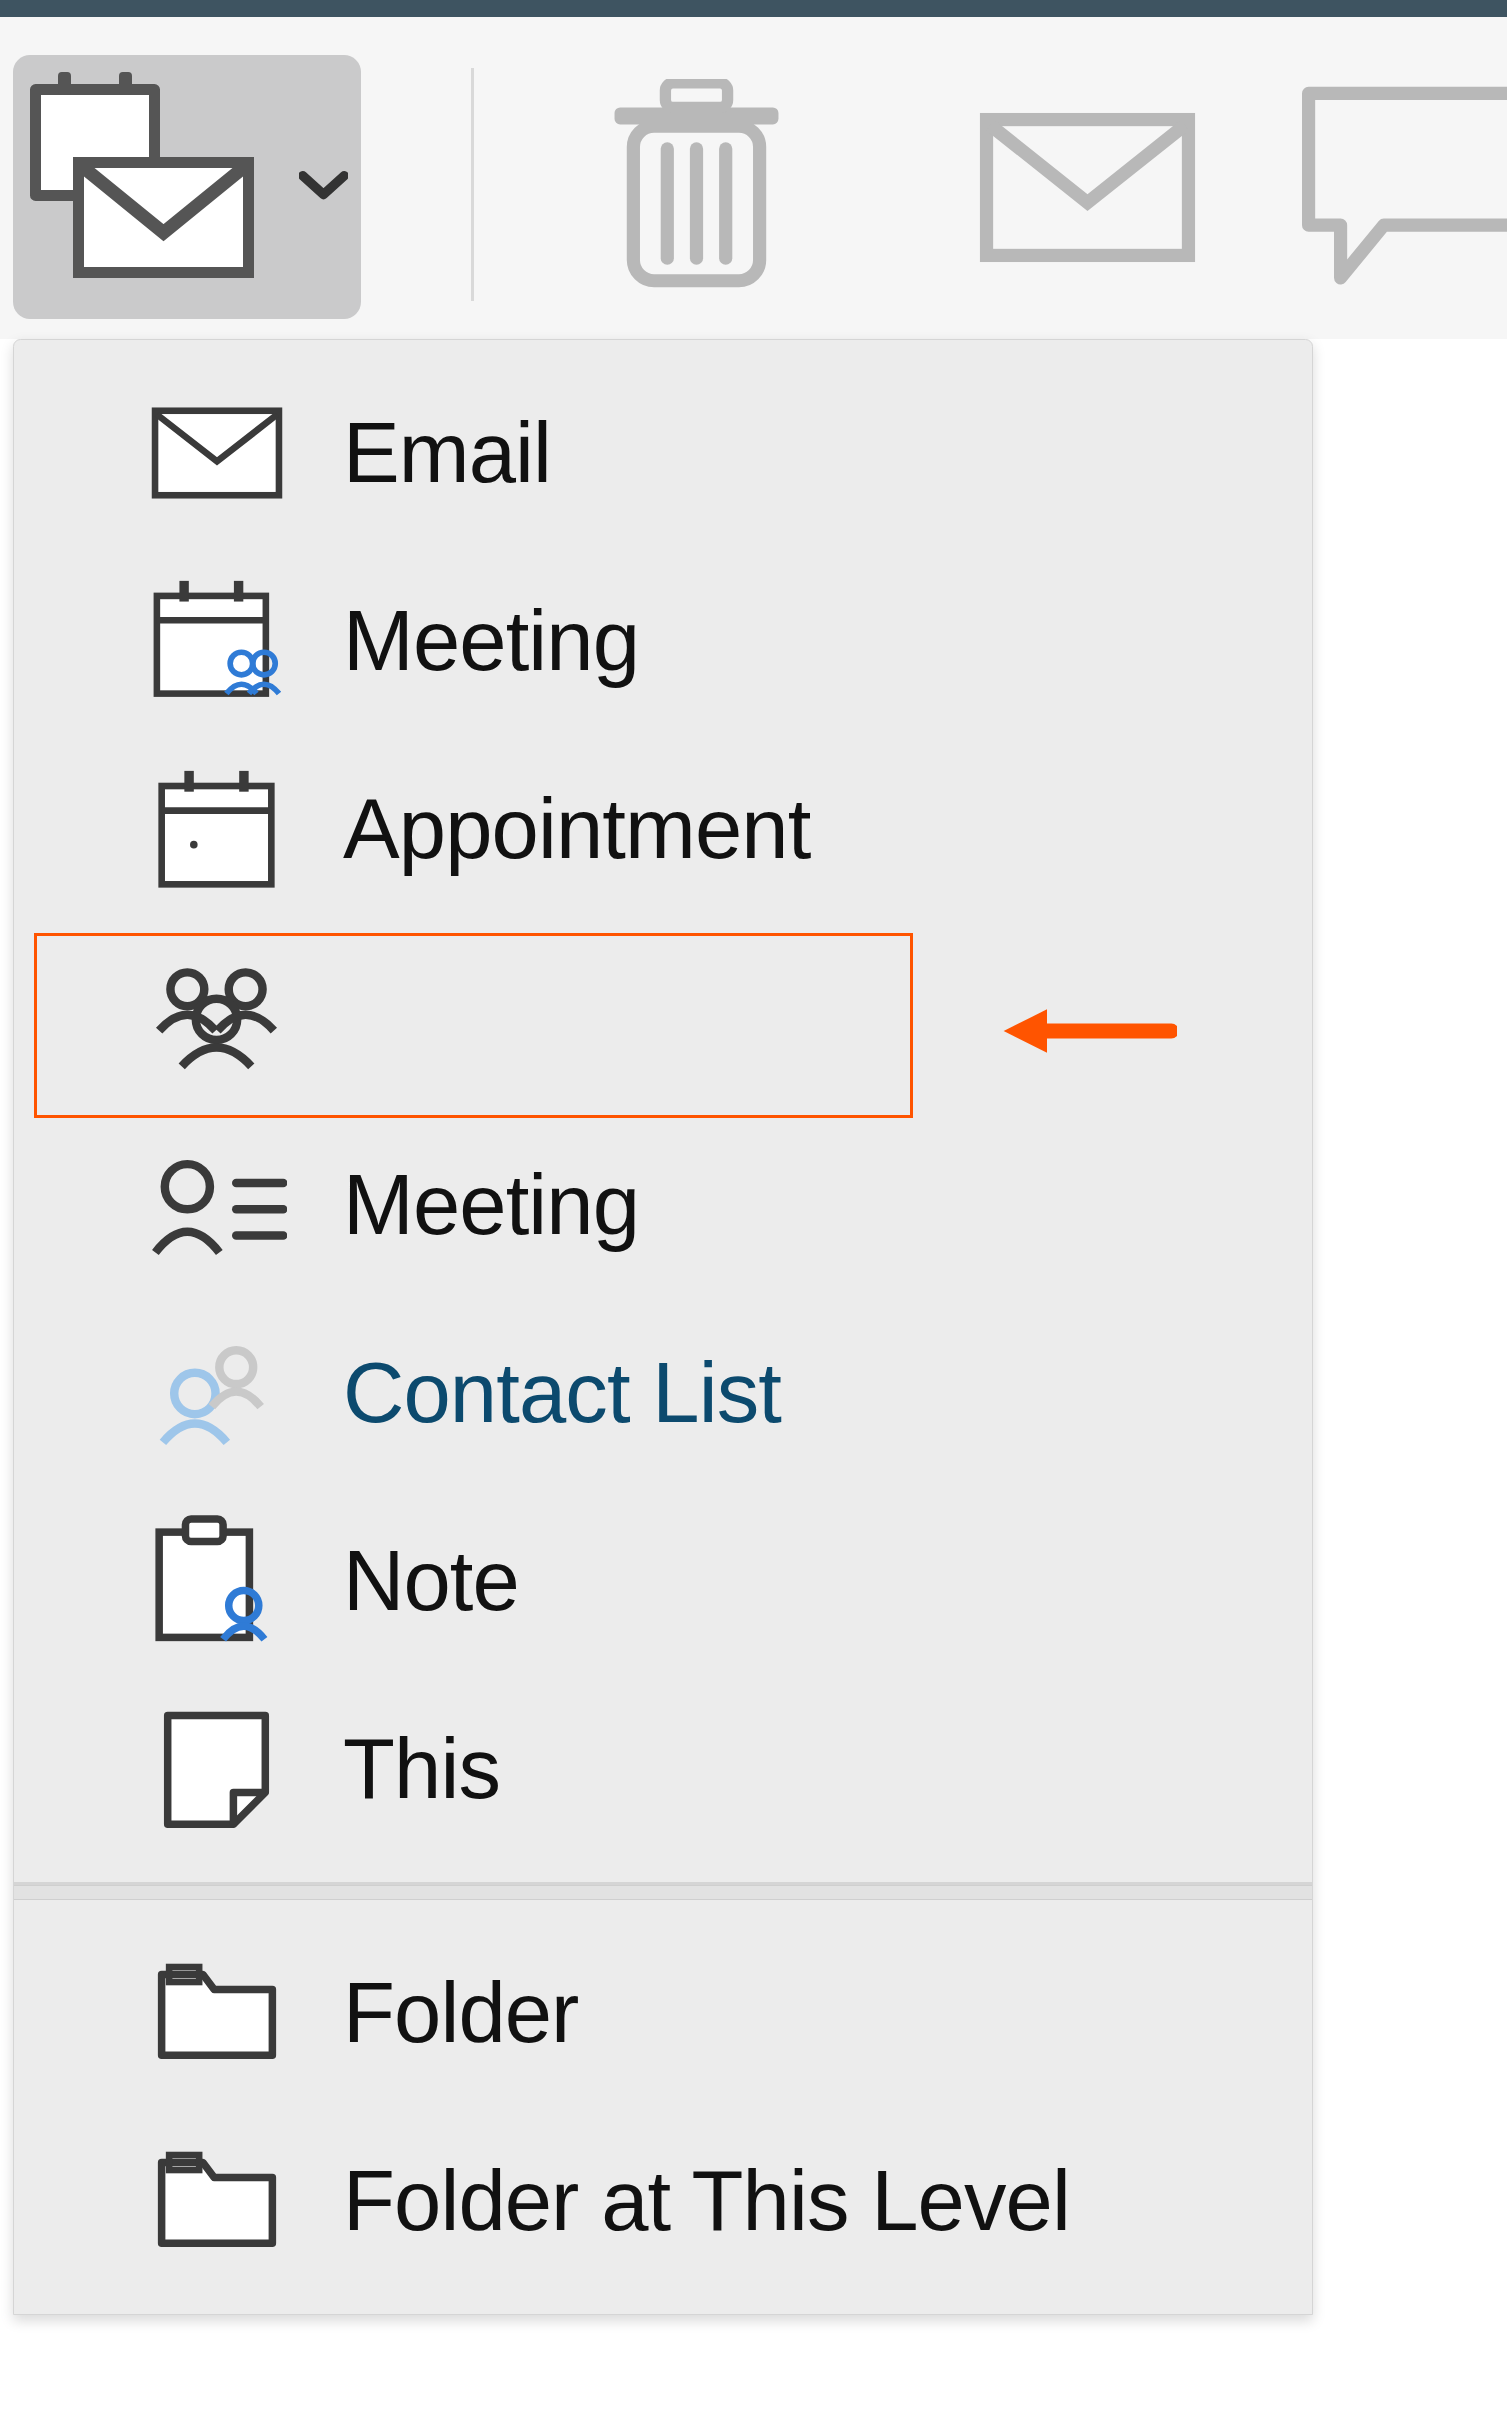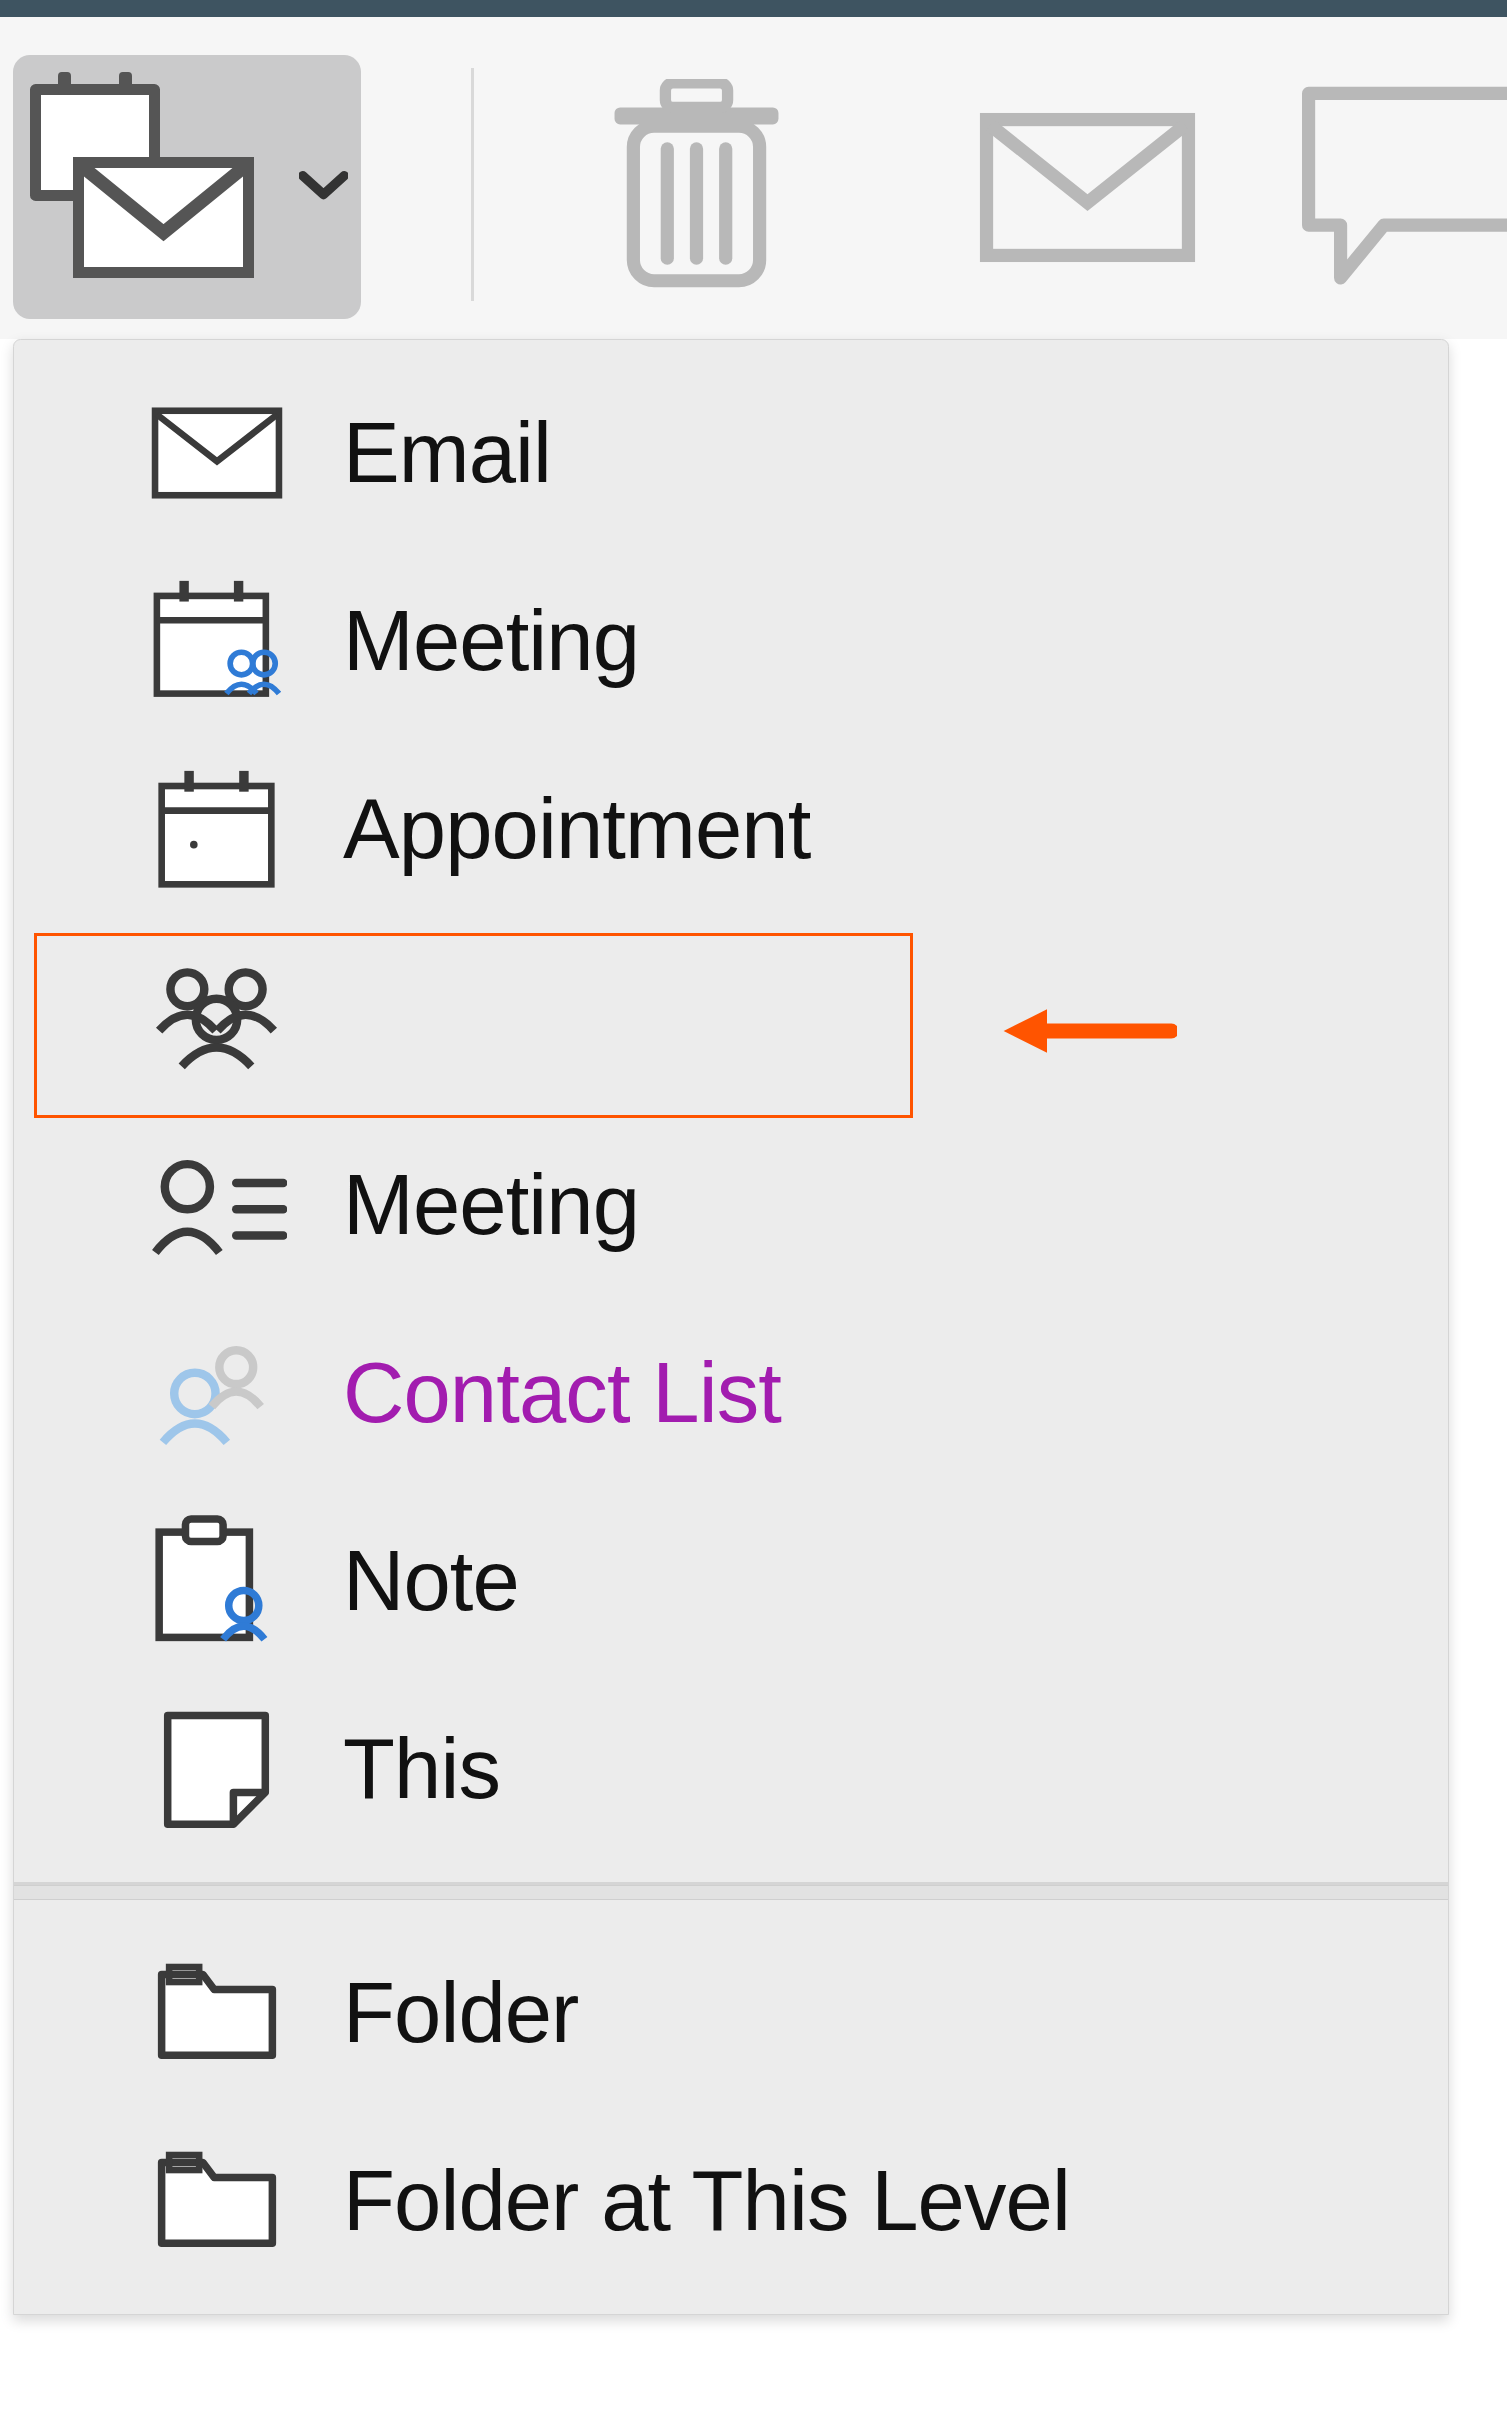--- a/index.html
+++ b/index.html
@@ -123,21 +123,21 @@
   .chevron {
     margin-left: 28px;
   }
 
   
 
   .menu {
     position: absolute;
     left: 13px;
     top: 339px;
-    width: 1436px;
+    width: 1300px;
     background: #ececec;
     border: 1.9px solid #d5d5d5;
     border-radius: 7.5px 7.5px 0 0;
     box-shadow: 0 5.6px 13px rgba(0,0,0,0.15);
     box-sizing: border-box;
   }
 
   .menu-section {
     padding: 19px 0;
   }
@@ -159,21 +159,21 @@
     margin-right: 56px;
   }
 
   .menu-item .label {
     font-size: 85px;
     color: #111111;
     letter-spacing: -0.9px;
   }
 
   .menu-item.disabled .label {
-    color: #a21caf;
+    color: #0c4a6e;
     text-align: center;
   }
 
   .menu-hr {
     height: 2.8px;
     background: #d5d5d5;
     width: 100%;
   }
   .menu-hr + .menu-hr2 {
     height: 13px;

